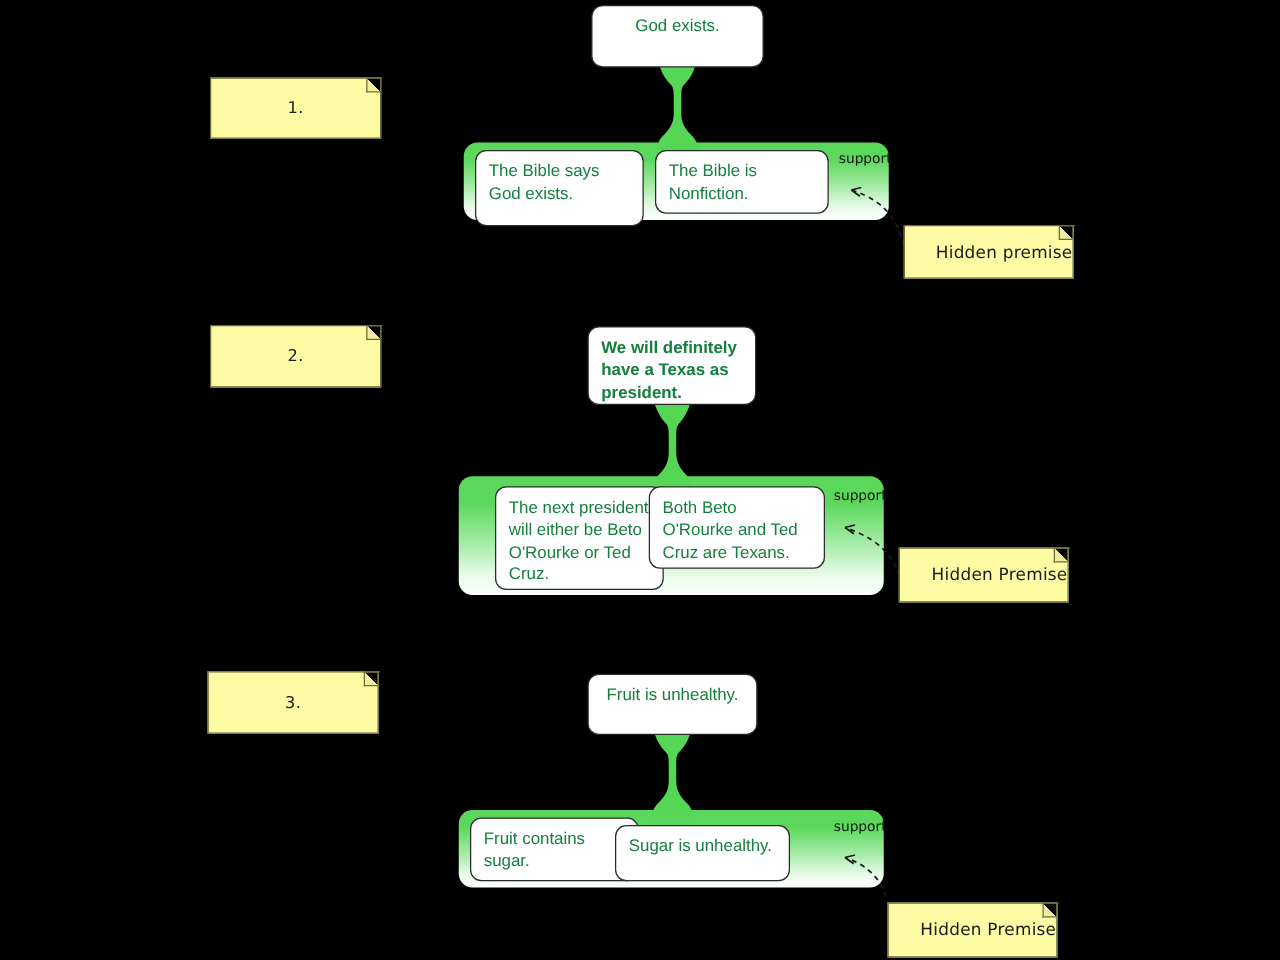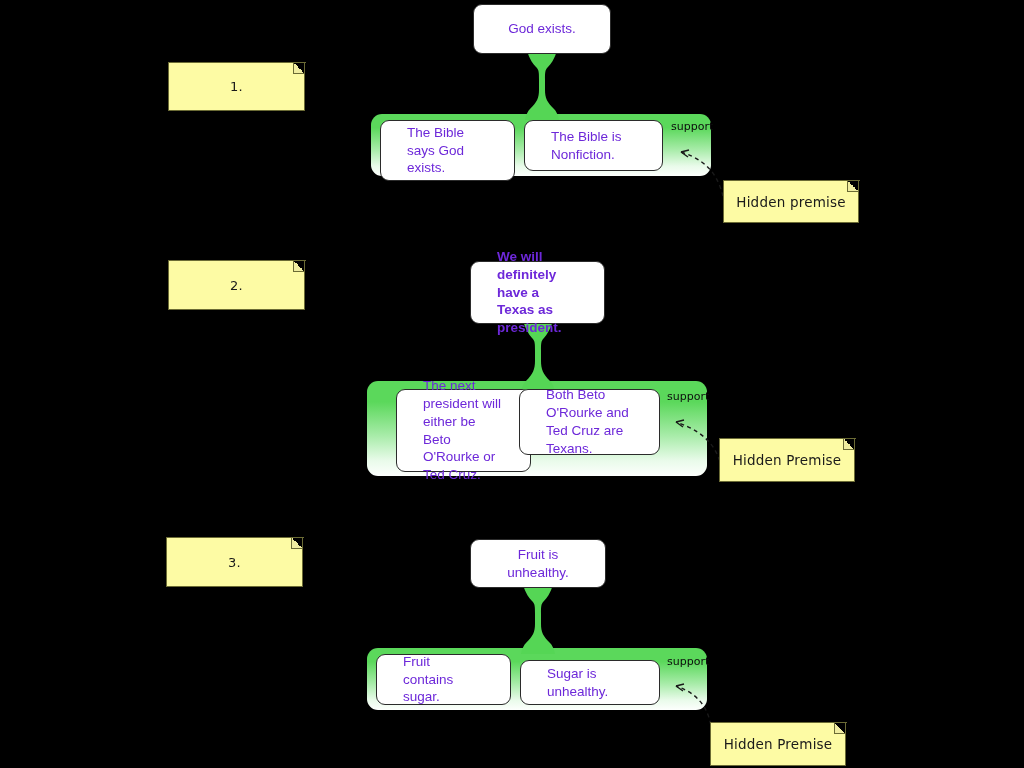--- a/index.html
+++ b/index.html
@@ -55,37 +55,36 @@
     content: "";
     position: absolute;
     left: -1px;
     top: -1px;
     width: 13px;
     height: 13px;
     border-top: 1px solid #6b6b35;
     box-sizing: border-box;
   }
   .sticky-num { font-size: 13px; }
-  .sticky-hp  { font-size: 13.5px; }
+  .sticky-hp  { font-size: 13.5px; justify-content: flex-end; }
 
   
   .group { position: absolute; }
 
   .claim {
     position: absolute;
     background: #ffffff;
     border: 1px solid #2b2b2b;
     border-radius: 9px;
     box-sizing: border-box;
     display: flex;
-    align-items: center;
-    padding: 7px 26px;
+    padding: 7px 10px;
     font-size: 13.5px;
     line-height: 1.32;
-    color: #6d28d9;
+    color: #15803d;
     z-index: 30;
   }
   .claim.center-text { justify-content: center; text-align: center; }
 
   .support-box {
     position: absolute;
     border-radius: 11px;
     box-sizing: border-box;
     background: linear-gradient(to bottom, #5bd85b 0%, #5bd85b 22%, #a9ecaa 58%, #e9fbea 84%, #fdfffd 100%);
     z-index: 10;
@@ -204,21 +203,21 @@
       <path d="M2,0 C2,0 4,10 11,17 C14,20 14,22 14,30 L14,40 C14,48 12,52 5,59 C1,63 0,70 0,70
                L34,70 C34,70 33,63 29,59 C22,52 20,48 20,40 L20,30 C20,22 20,20 23,17 C30,10 32,0 32,0 Z" fill="#55d655"></path>
     </svg>
 
     <div class="support-box" style="left:367px; top:648px; width:340px; height:62px;"></div>
 
     <div class="claim" style="left:376px; top:654px; width:135px; height:51px;">
       <span>Fruit contains sugar.</span>
     </div>
 
-    <div class="claim" style="left:520px; top:660px; width:140px; height:45px;">
+    <div class="claim" style="left:492px; top:660px; width:140px; height:45px;">
       <span>Sugar is unhealthy.</span>
     </div>
 
     <div class="support-label" style="left:667px; top:655px;">
       <span>support</span>
     </div>
 
     <svg class="dashed-arrow" style="left:660px; top:674px;" width="75" height="62" viewBox="0 0 75 62">
       <path d="M52,58 C50,44 46,22 16,12" fill="none" stroke="#1a1a1a" stroke-width="1.4" stroke-dasharray="4,3.5"></path>
       <path d="M16,12 L24,10 M16,12 L23,17" fill="none" stroke="#1a1a1a" stroke-width="1.4"></path>

